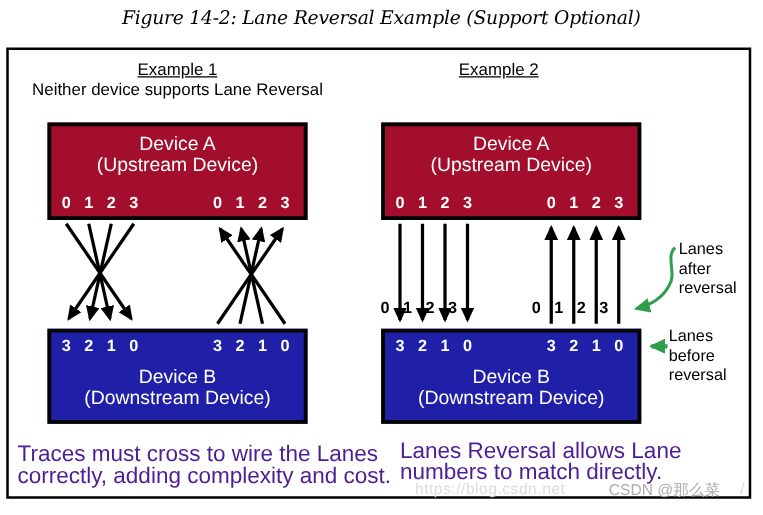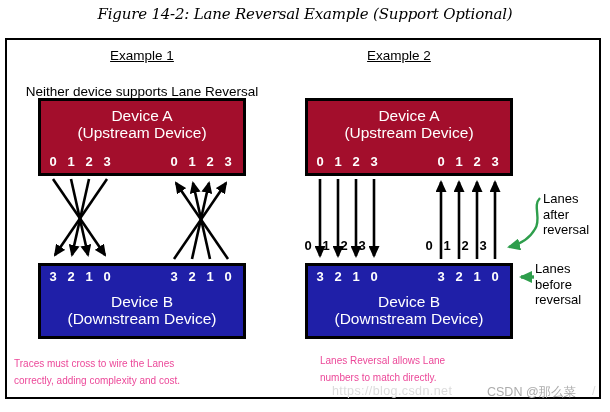--- a/index.html
+++ b/index.html
@@ -30,38 +30,38 @@
   .lane-group{position:absolute;display:flex;}
   .lane-group span{width:18px;text-align:center;font-size:13px;font-weight:bold;line-height:14px;}
   .red-name{top:6px;} .red-role{top:23px;}
   .blue-name{top:27px;} .blue-role{top:44px;}
   .red-lanes{top:54px;} .blue-lanes{top:4px;}
   .lg-left{left:3px;} .lg-right{left:124px;}
   .mid-lane{
     position:absolute;width:14px;text-align:center;font-size:13px;font-weight:bold;color:#000;top:238px;
   }
   .annot{position:absolute;font-size:13px;line-height:15.5px;color:#000;}
-  .caption{position:absolute;font-size:10px;line-height:17px;color:#ec4899;}
+  .caption{position:absolute;font-size:18px;line-height:17px;color:#4c1d95;}
   svg.overlay{position:absolute;left:0;top:0;pointer-events:none;}
   .wm{position:absolute;top:384px;font-size:12.5px;white-space:nowrap;}
   .wm-url{left:332px;color:#DCDCDC;letter-spacing:0.4px;}
   .wm-overlay{left:487px;color:#ACACAC;}
   .wm-trail{left:592px;color:#DCDCDC;}
 </style>
 </head>
 <body>
 
 <div id="canvas">
 
   <div class="title">Figure 14-2: Lane Reversal Example (Support Optional)</div>
 
   <div class="frame"></div>
 
   <div class="ex-heading" style="left:22px;top:48px;text-align:center;">Example 1</div>
-  <div class="ex-sub" style="left:12px;top:64px;margin-top:20px;">Neither device supports Lane Reversal</div>
+  <div class="ex-sub" style="left:12px;top:64px;">Neither device supports Lane Reversal</div>
 
   <div class="ex-heading" style="left:279px;top:48px;">Example 2</div>
 
   <div class="device device-a" style="left:38px;top:98px;">
     <div class="dev-name red-name">Device A</div>
     <div class="dev-name red-role">(Upstream Device)</div>
     <div class="lane-group lg-left red-lanes">
       <span>0</span>
       <span>1</span>
       <span>2</span>

